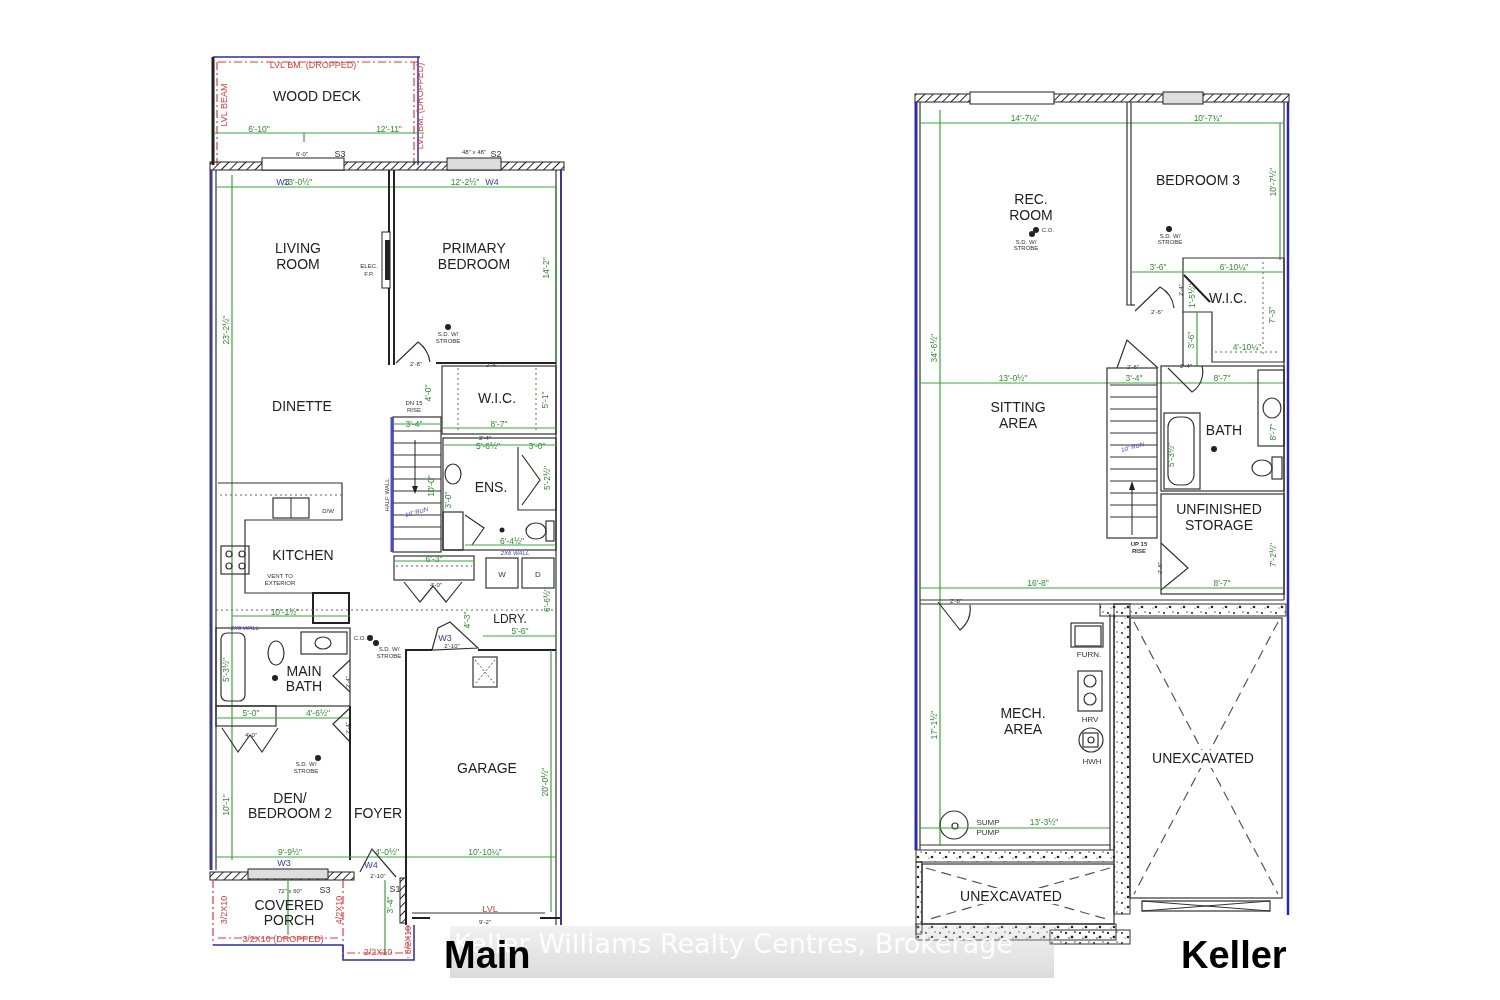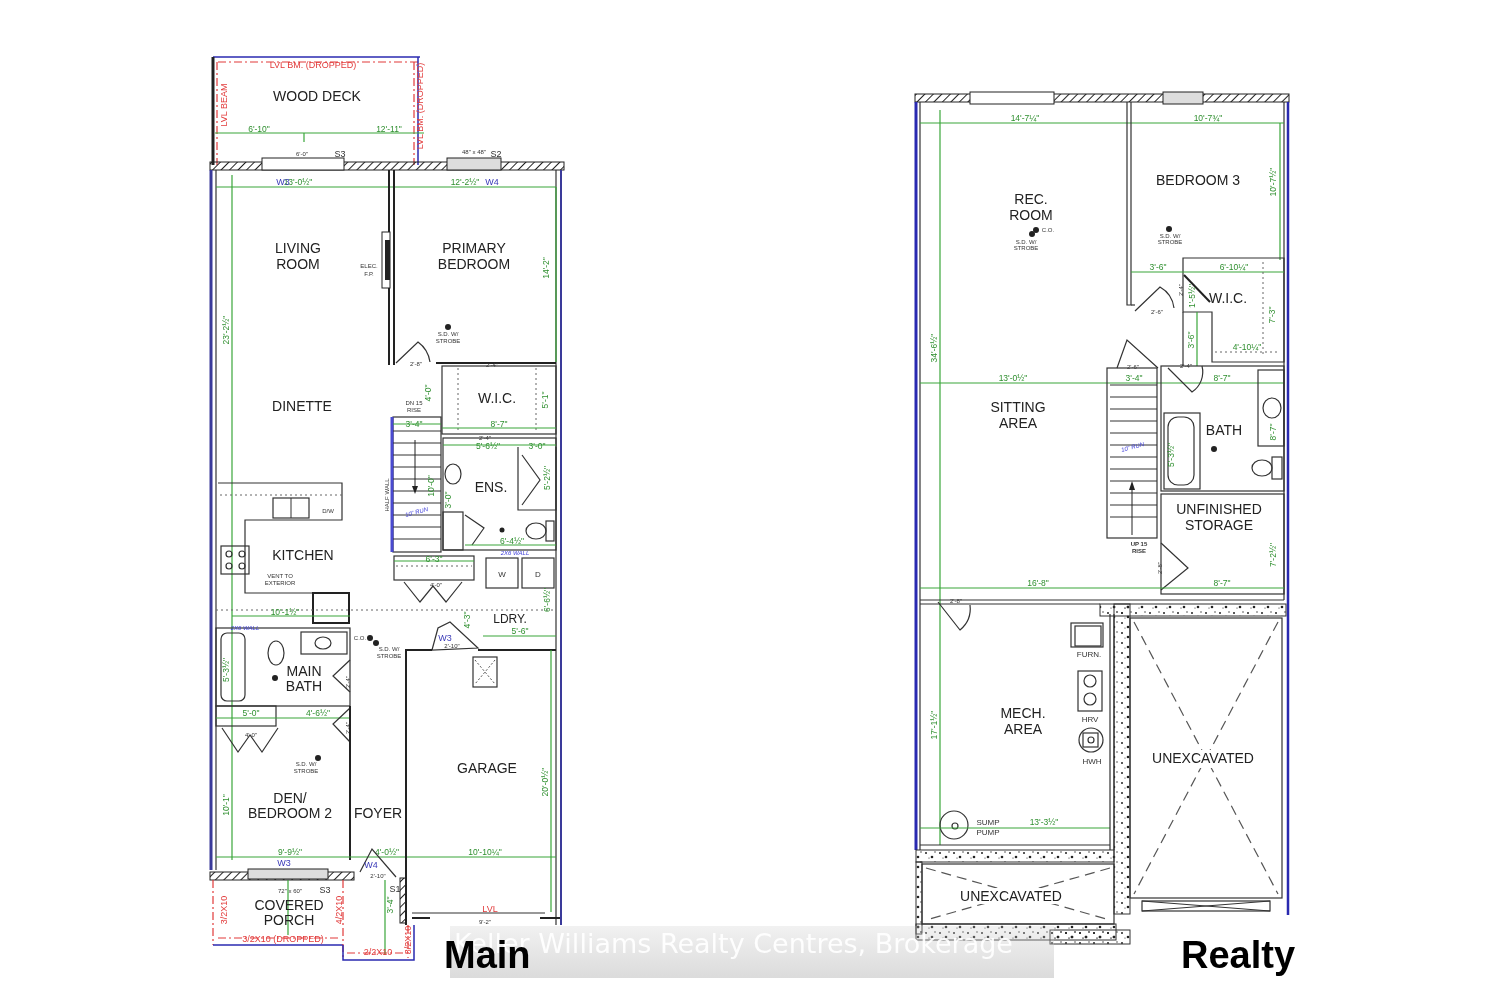--- a/index.html
+++ b/index.html
@@ -436,13 +436,13 @@
     <line x1="1110" y1="868" x2="926" y2="920" class="dash"></line>
     <rect x="955" y="888" width="112" height="16" fill="#fff"></rect>
     <text x="1011" y="901" class="room">UNEXCAVATED</text>
     <rect x="916" y="924" width="200" height="16" fill="url(#concrete)" stroke="#333"></rect>
     <rect x="1050" y="930" width="80" height="14" fill="url(#concrete)" stroke="#333"></rect>
   </g>
 </svg>
 
 <div class="watermark">Keller Williams Realty Centres, Brokerage</div>
 <div class="label-big" style="left:444px; top:934px;">Main</div>
-<div class="label-big" style="left:1181px; top:934px;">Realty</div>
+<div class="label-big" style="left:1181px; top:934px;">Keller</div>
 
 </body></html>

